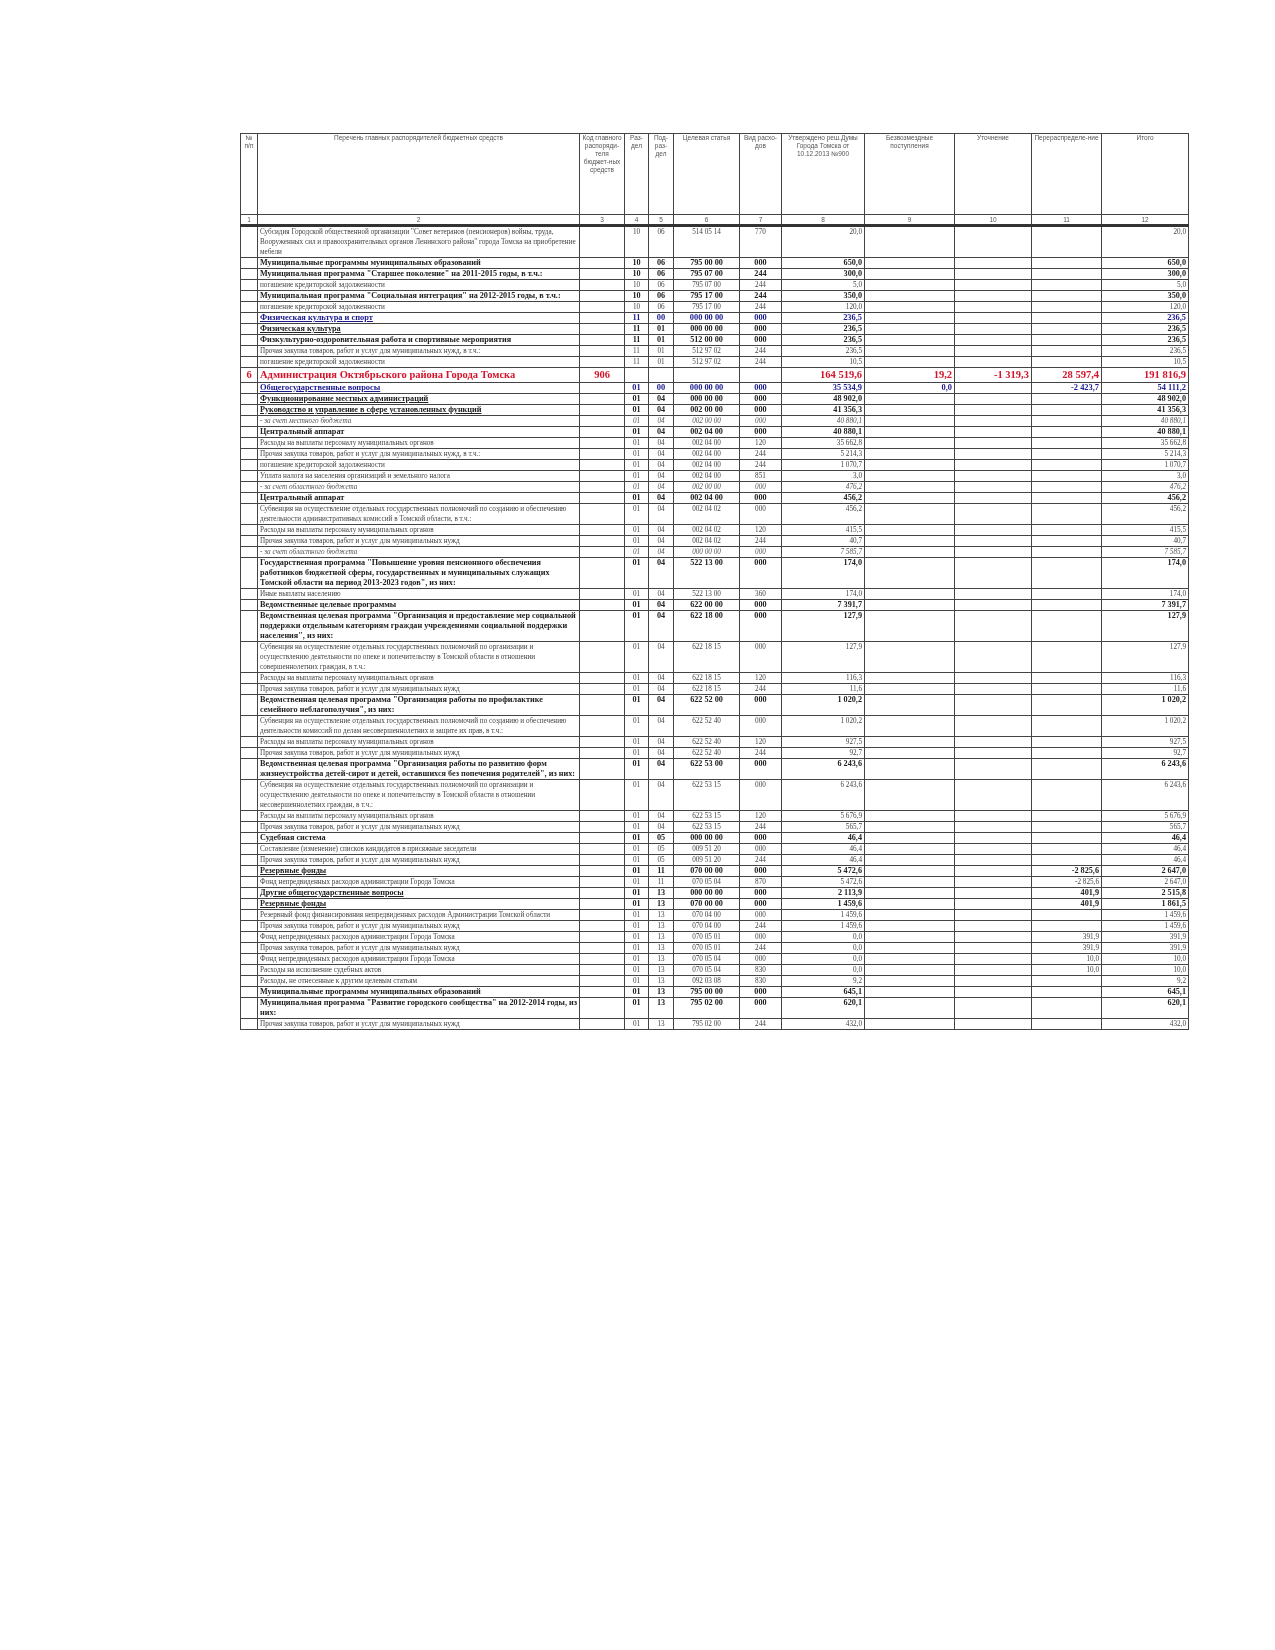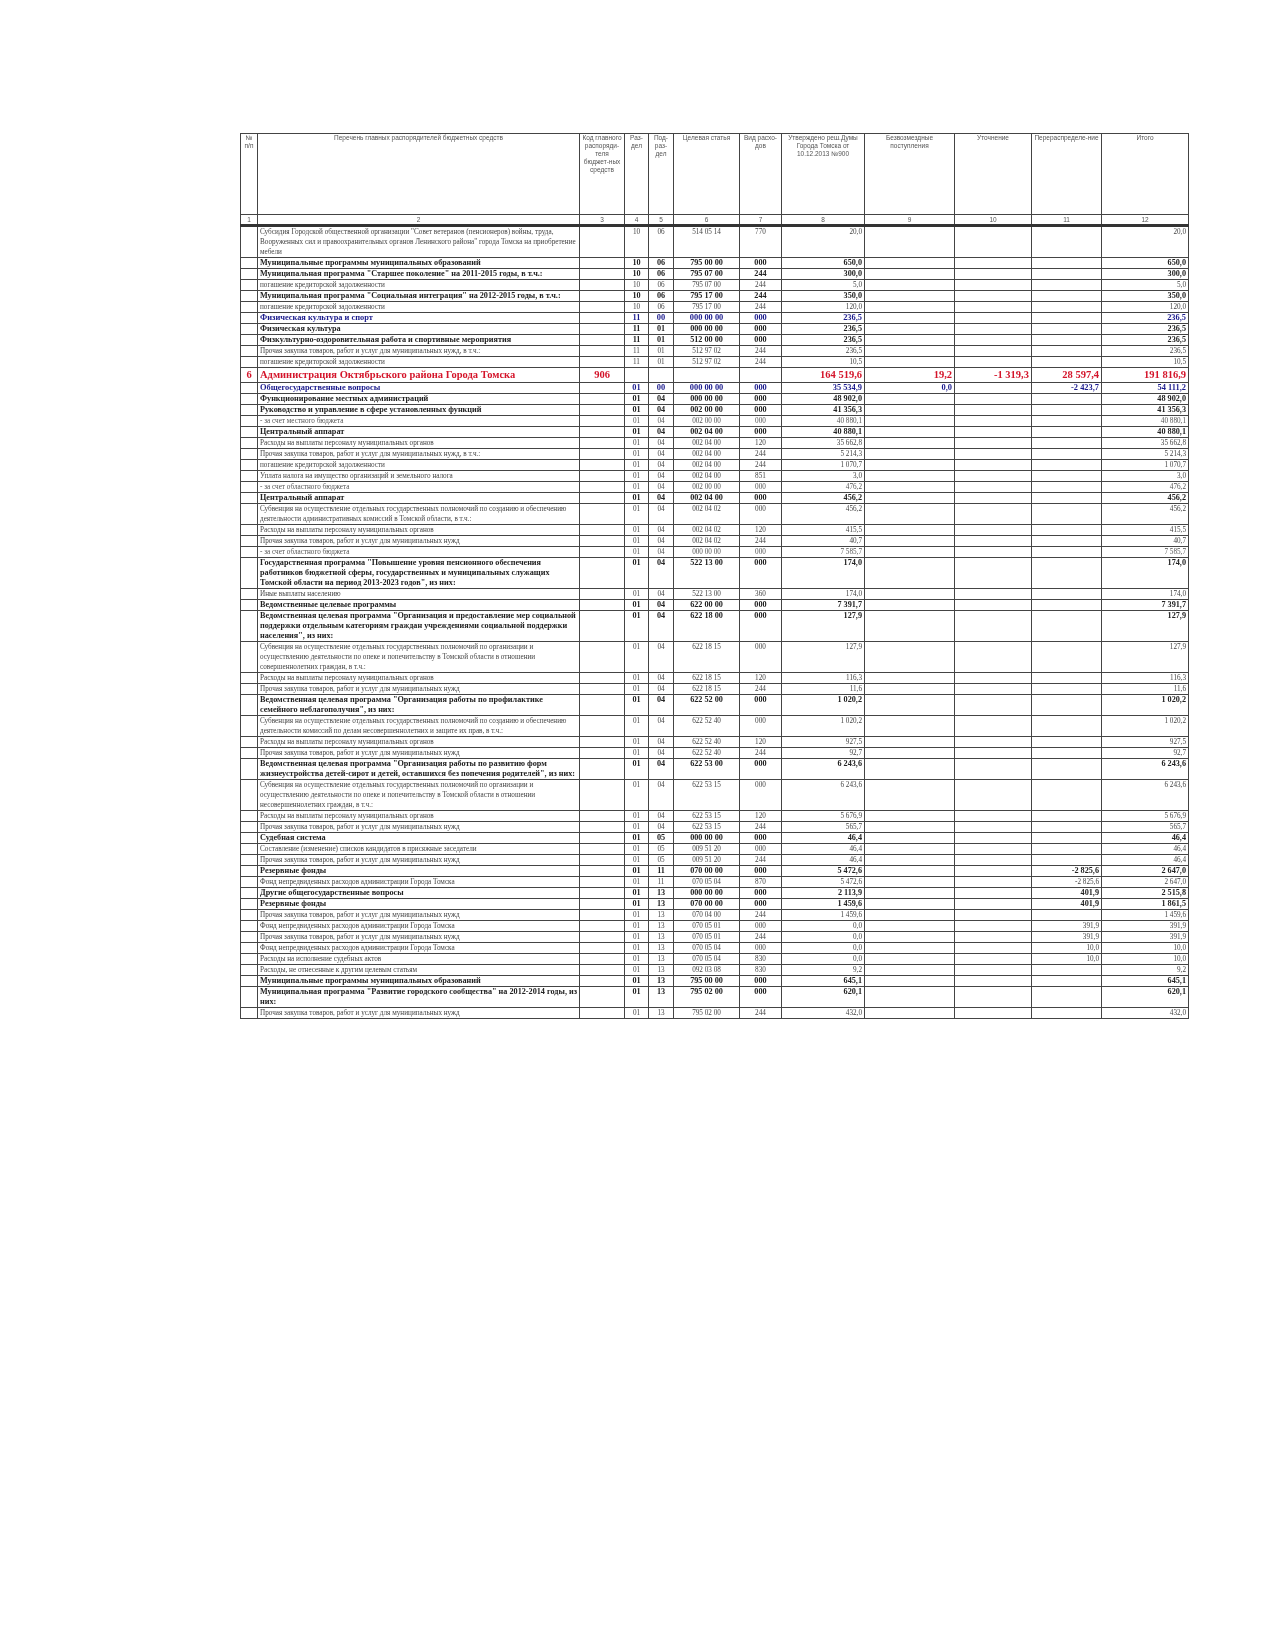--- a/index.html
+++ b/index.html
@@ -8,23 +8,23 @@
   table{border-collapse:collapse;width:948px;table-layout:fixed;}
   td,th{border:1px solid #444;padding:0 2px;vertical-align:top;overflow:hidden;}
   th{font-family:"Liberation Sans","DejaVu Sans",sans-serif;font-weight:normal;font-size:6.5px;line-height:8px;color:#555;text-align:center;height:80px;}
   tr.colnums td{font-family:"Liberation Sans","DejaVu Sans",sans-serif;font-size:6.5px;text-align:center;color:#555;height:9px;line-height:9px;border-bottom:3px solid #333;}
   td{font-size:7.2px;line-height:10px;}
   td.c{text-align:center;}
   td.r{text-align:right;}
   tr.b td{font-weight:bold;font-size:8.2px;}
   tr.blue td{color:#1a1a8c;font-weight:bold;font-size:8.4px;}
   tr.red td{color:#d4142a;font-weight:bold;font-size:10.5px;line-height:14px;}
-  tr.it td{color:#555;}
+  tr.it td{font-style:italic;color:#555;}
   tr.n td{color:#444;}
-  tr.ul td.name{}
+  tr.ul td.name{text-decoration:underline;}
   .name{text-align:left;}
 </style>
 </head>
 <body>
 
 <div class="page">
   <table>
     <colgroup>
       <col style="width:17px">
         <col style="width:322px">
@@ -345,21 +345,21 @@
           <td class="c">002 04 00</td>
           <td class="c">244</td>
           <td class="r">1 070,7</td>
           <td class="r"></td>
           <td class="r"></td>
           <td class="r"></td>
           <td class="r">1 070,7</td>
         </tr>
         <tr class="n">
           <td class="c"></td>
-          <td class="name">Уплата налога на имущество организаций и земельного налога</td>
+          <td class="name">Уплата налога на населения организаций и земельного налога</td>
           <td class="c"></td>
           <td class="c">01</td>
           <td class="c">04</td>
           <td class="c">002 04 00</td>
           <td class="c">851</td>
           <td class="r">3,0</td>
           <td class="r"></td>
           <td class="r"></td>
           <td class="r"></td>
           <td class="r">3,0</td>
@@ -748,20 +748,34 @@
           <td class="c"></td>
           <td class="c">01</td>
           <td class="c">13</td>
           <td class="c">070 00 00</td>
           <td class="c">000</td>
           <td class="r">1 459,6</td>
           <td class="r"></td>
           <td class="r"></td>
           <td class="r">401,9</td>
           <td class="r">1 861,5</td>
+        </tr>
+        <tr class="n">
+          <td class="c"></td>
+          <td class="name">Резервный фонд финансирования непредвиденных расходов Администрации Томской области</td>
+          <td class="c"></td>
+          <td class="c">01</td>
+          <td class="c">13</td>
+          <td class="c">070 04 00</td>
+          <td class="c">000</td>
+          <td class="r">1 459,6</td>
+          <td class="r"></td>
+          <td class="r"></td>
+          <td class="r"></td>
+          <td class="r">1 459,6</td>
         </tr>
         <tr class="n">
           <td class="c"></td>
           <td class="name">Прочая закупка товаров, работ и услуг для муниципальных нужд</td>
           <td class="c"></td>
           <td class="c">01</td>
           <td class="c">13</td>
           <td class="c">070 04 00</td>
           <td class="c">244</td>
           <td class="r">1 459,6</td>

